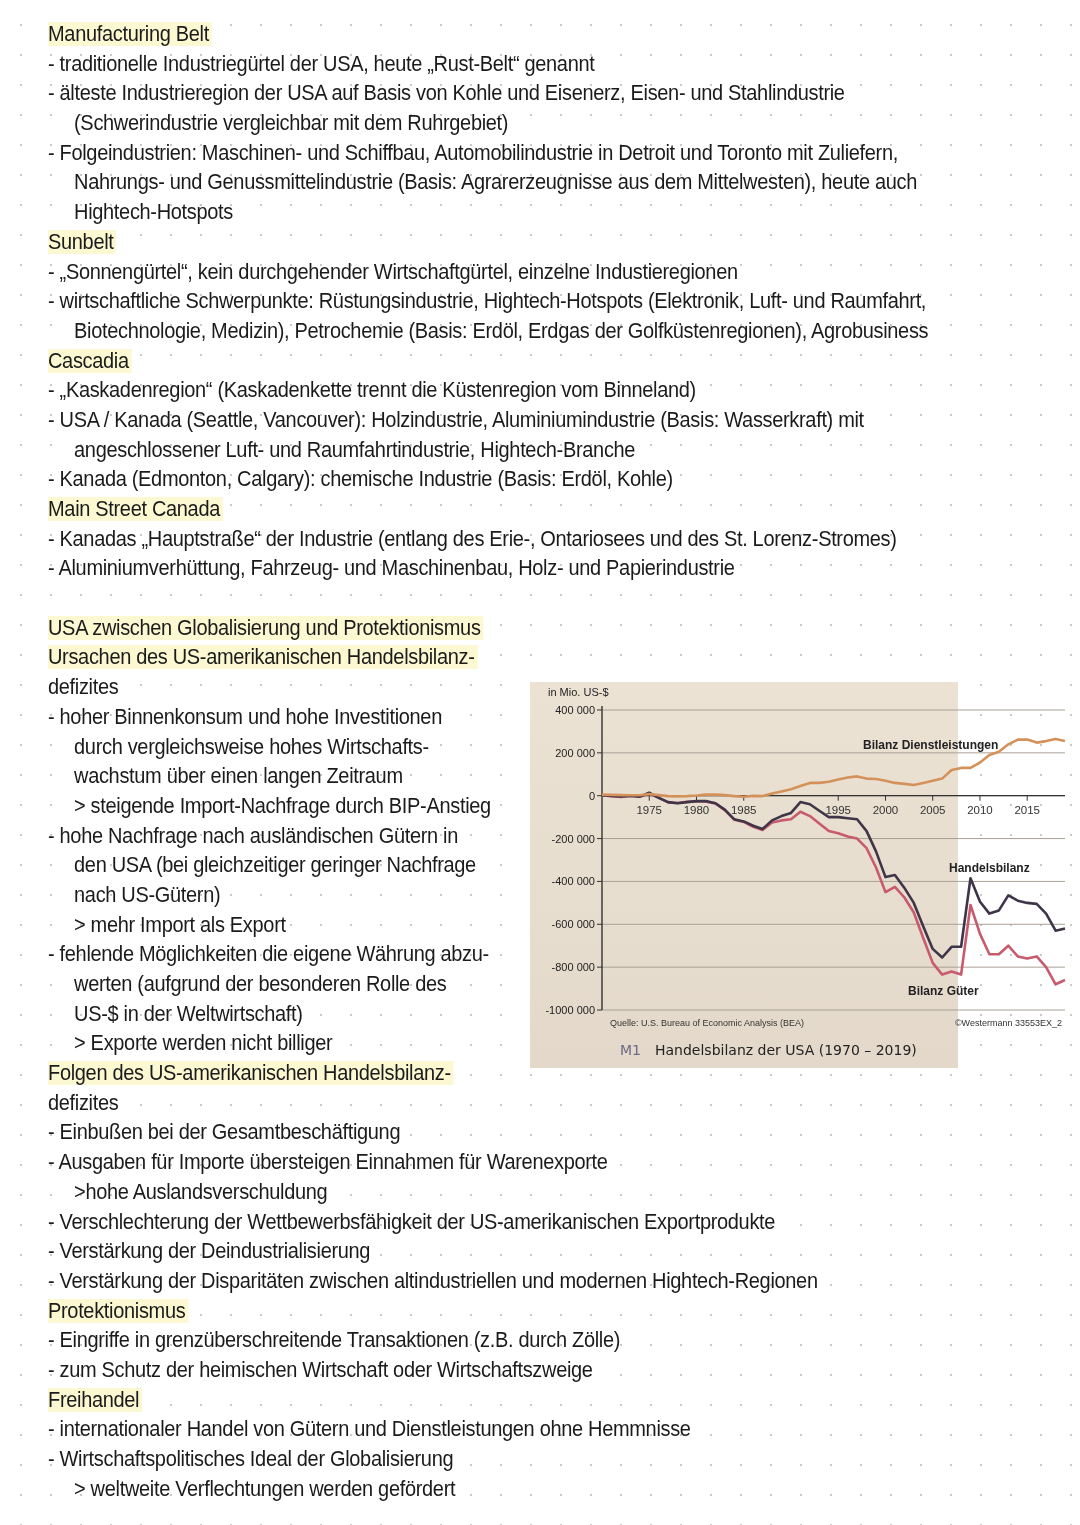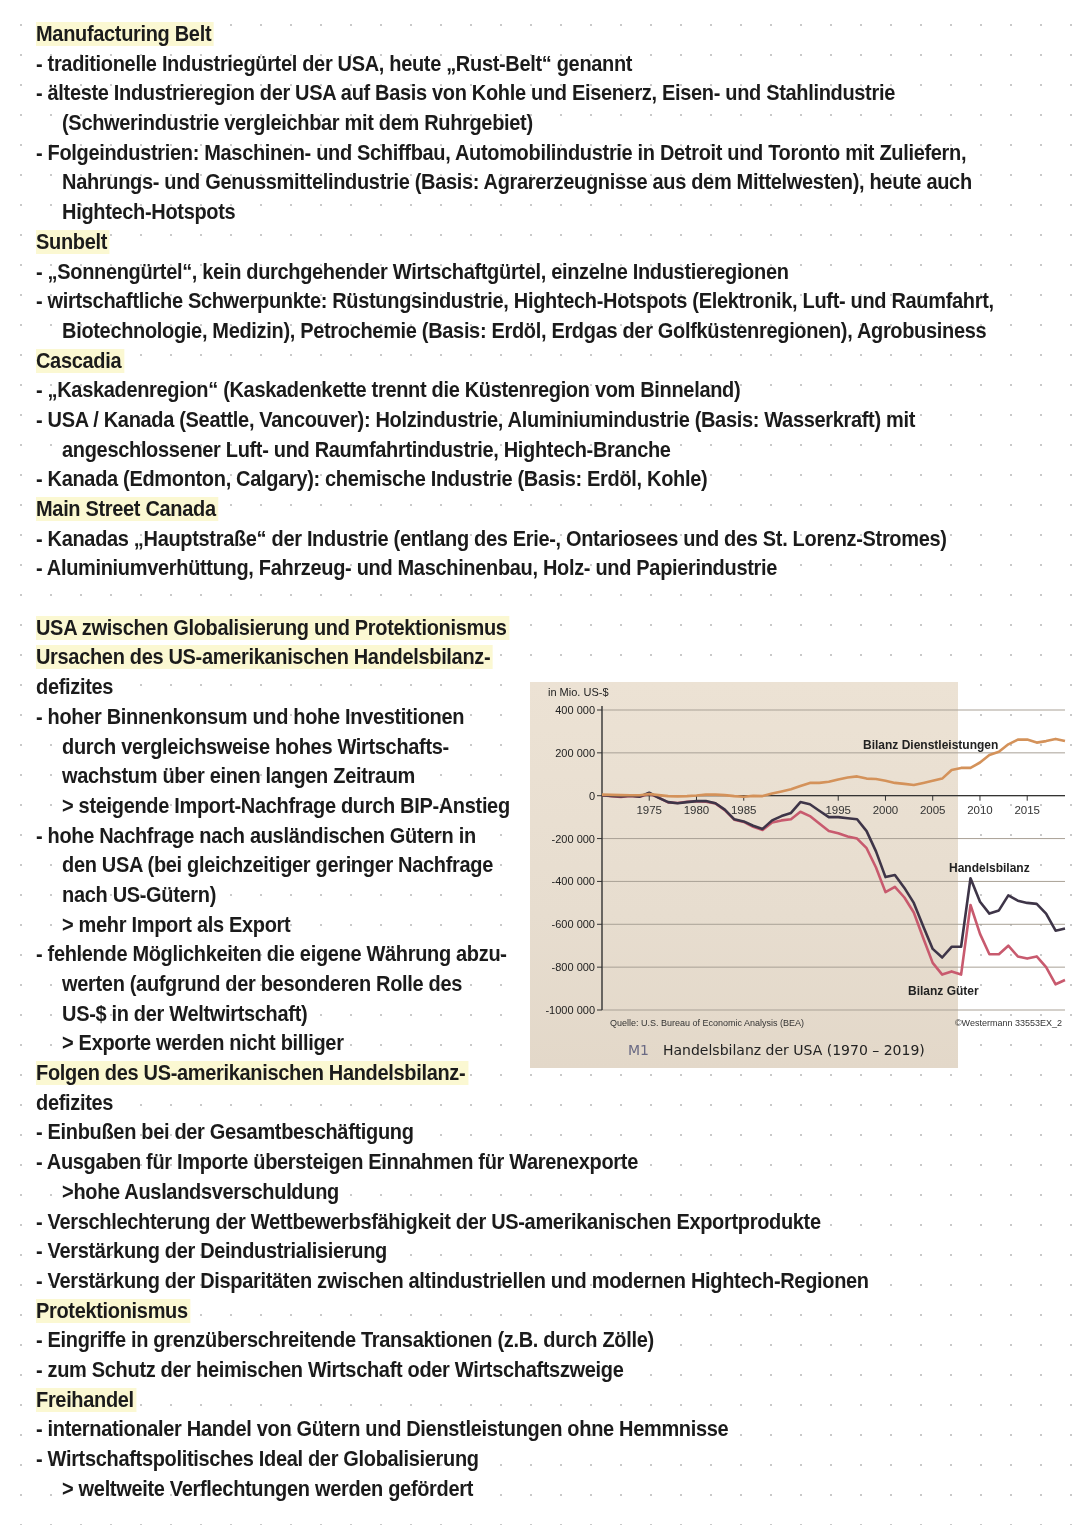--- a/index.html
+++ b/index.html
@@ -5,38 +5,37 @@
   html, body { margin:0; padding:0; }
   body {
     width:1080px; height:1525px; overflow:hidden; position:relative;
     background-color:#ffffff;
     background-image: radial-gradient(circle, #c9c9c9 1px, transparent 1.3px);
     background-size: 30px 30px;
     background-position: 6px 10px;
     font-family: "Liberation Sans", "DejaVu Sans", sans-serif;
     color:#1b1b1b;
   }
-  .page { position:absolute; left:36px; top:20px; width:1030px;font-weight:bold; }
+  .page { position:absolute; left:48px; top:20px; width:1030px; }
   .line {
     font-size:21.5px; line-height:29.7px; height:29.7px; white-space:nowrap;
     letter-spacing:-0.35px; transform-origin:left; transform: scaleX(0.93);
   }
   .hl { background:#fbf8d2; padding-right:3px; }
   .ind { padding-left:28px; }
   .gap { height:29.7px; }
 
   .chart {
     position:absolute; left:530px; top:682px; width:428px; height:386px;
     background:linear-gradient(180deg,#ece2d4 0%, #e7ddcf 60%, #e3d8c9 100%);
   }
   .chart svg { position:absolute; left:0; top:0; }
   .cap {
     position:absolute; left:90px; top:360px; font-size:14px; color:#222;
     font-family:"DejaVu Sans", sans-serif;
-    margin-left:8px;
   }
   .cap .m { color:#6a6a84; margin-right:14px; }
 </style>
 </head>
 <body>
 
 <div class="page" id="page">
     <div class="line"><span class="hl">Manufacturing Belt</span></div>
     <div class="line">- traditionelle Industriegürtel der USA, heute „Rust-Belt“ genannt</div>
     <div class="line">- älteste Industrieregion der USA auf Basis von Kohle und Eisenerz, Eisen- und Stahlindustrie</div>

